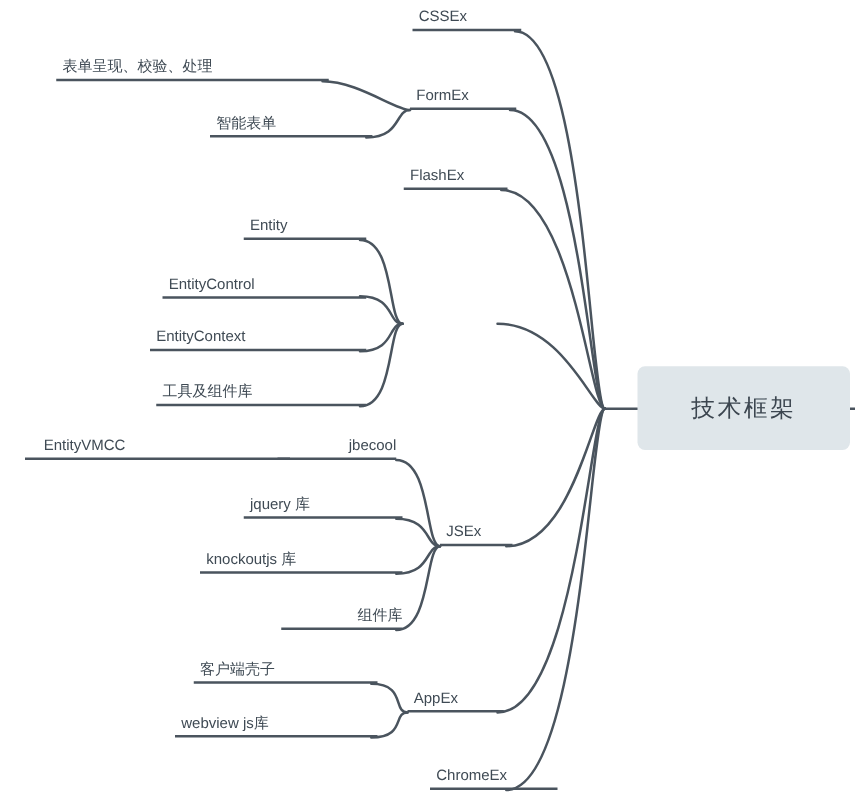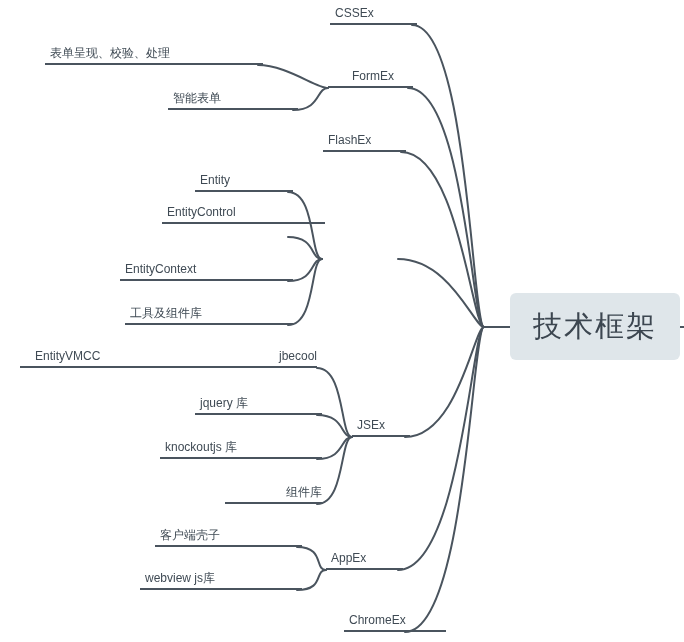--- a/index.html
+++ b/index.html
@@ -26,21 +26,21 @@
     box-sizing:content-box;
     white-space:nowrap;
     cursor:default;
   }
   .root-node{
     position:absolute;
     left:510px;top:293px;width:170px;height:67px;
     background:var(--root-fill);
     border-radius:6px;
     display:flex;align-items:center;justify-content:center;
-    font-size:29px;color:#3c4650;
+    font-size:19px;color:#3c4650;
     letter-spacing:2px;
     cursor:default;
   }
 </style>
 </head>
 <body>
 
 <div class="canvas">
 
   <svg class="wires" viewBox="0 0 684 642" xmlns="http://www.w3.org/2000/svg">
@@ -67,31 +67,31 @@
     <path d="M 352 437 C 340 437 345 368 317 368"></path>
     <path d="M 352 437 C 340 437 345 415 317 415"></path>
     <path d="M 352 437 C 340 437 345 459 317 459"></path>
     <path d="M 352 437 C 340 437 345 504 317 504"></path>
 
     <path d="M 326 570 C 314 570 325 547 297 547"></path>
     <path d="M 326 570 C 314 570 325 590 297 590"></path>
   </svg>
 
   <div class="topic" style="left:330px;top:3px;width:82px;">CSSEx</div>
-  <div class="topic" style="left:328px;top:66px;width:80px;text-align:center;">FormEx</div>
+  <div class="topic" style="left:328px;top:66px;width:80px;">FormEx</div>
   <div class="topic" style="left:323px;top:130px;width:78px;">FlashEx</div>
   <div class="topic" style="left:352px;top:415px;width:53px;">JSEx</div>
   <div class="topic" style="left:326px;top:548px;width:72px;">AppEx</div>
   <div class="topic" style="left:308px;top:610px;width:97px;margin-left:36px;">ChromeEx</div>
 
   <div class="topic" style="left:45px;top:43px;width:213px;">表单呈现、校验、处理</div>
   <div class="topic" style="left:168px;top:88px;width:125px;">智能表单</div>
 
   <div class="topic" style="left:195px;top:170px;width:93px;">Entity</div>
-  <div class="topic" style="left:130px;top:202px;width:158px;margin-left:32px;">EntityControl</div>
+  <div class="topic" style="left:130px;top:217px;width:158px;">EntityControl</div>
   <div class="topic" style="left:120px;top:259px;width:168px;">EntityContext</div>
   <div class="topic" style="left:125px;top:303px;width:163px;">工具及组件库</div>
 
   <div class="topic" style="left:222px;top:346px;width:90px;text-align:right;">jbecool</div>
   <div class="topic" style="left:20px;top:346px;width:197px;padding-left:15px;">EntityVMCC</div>
   <div class="topic" style="left:195px;top:393px;width:122px;">jquery 库</div>
   <div class="topic" style="left:160px;top:437px;width:157px;">knockoutjs 库</div>
   <div class="topic" style="left:225px;top:482px;width:92px;text-align:right;">组件库</div>
 
   <div class="topic" style="left:155px;top:525px;width:142px;">客户端壳子</div>

